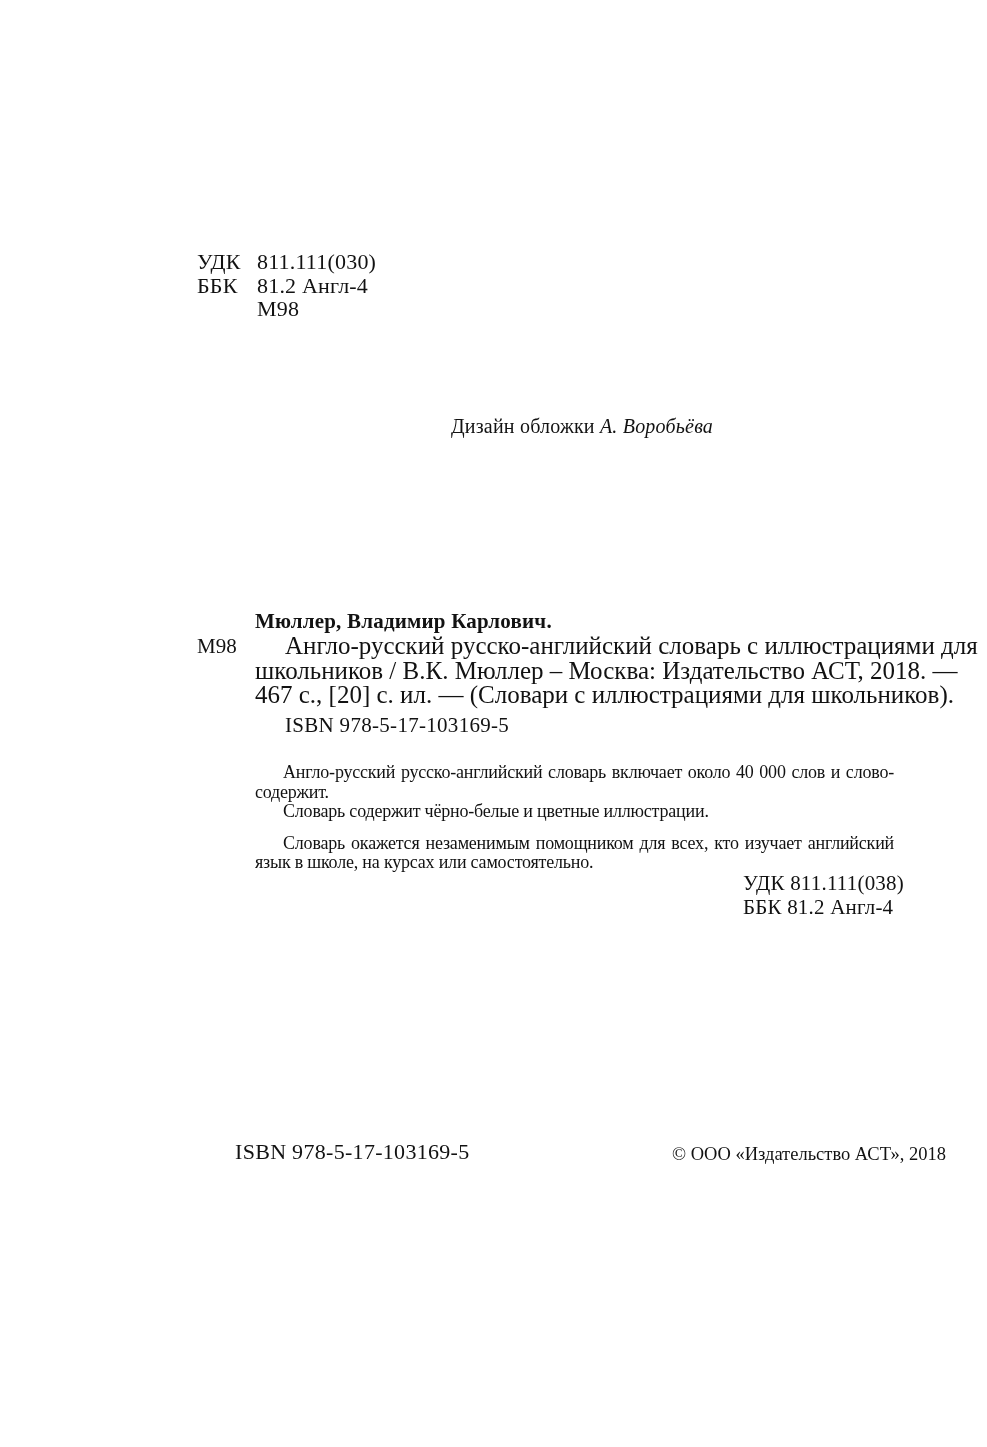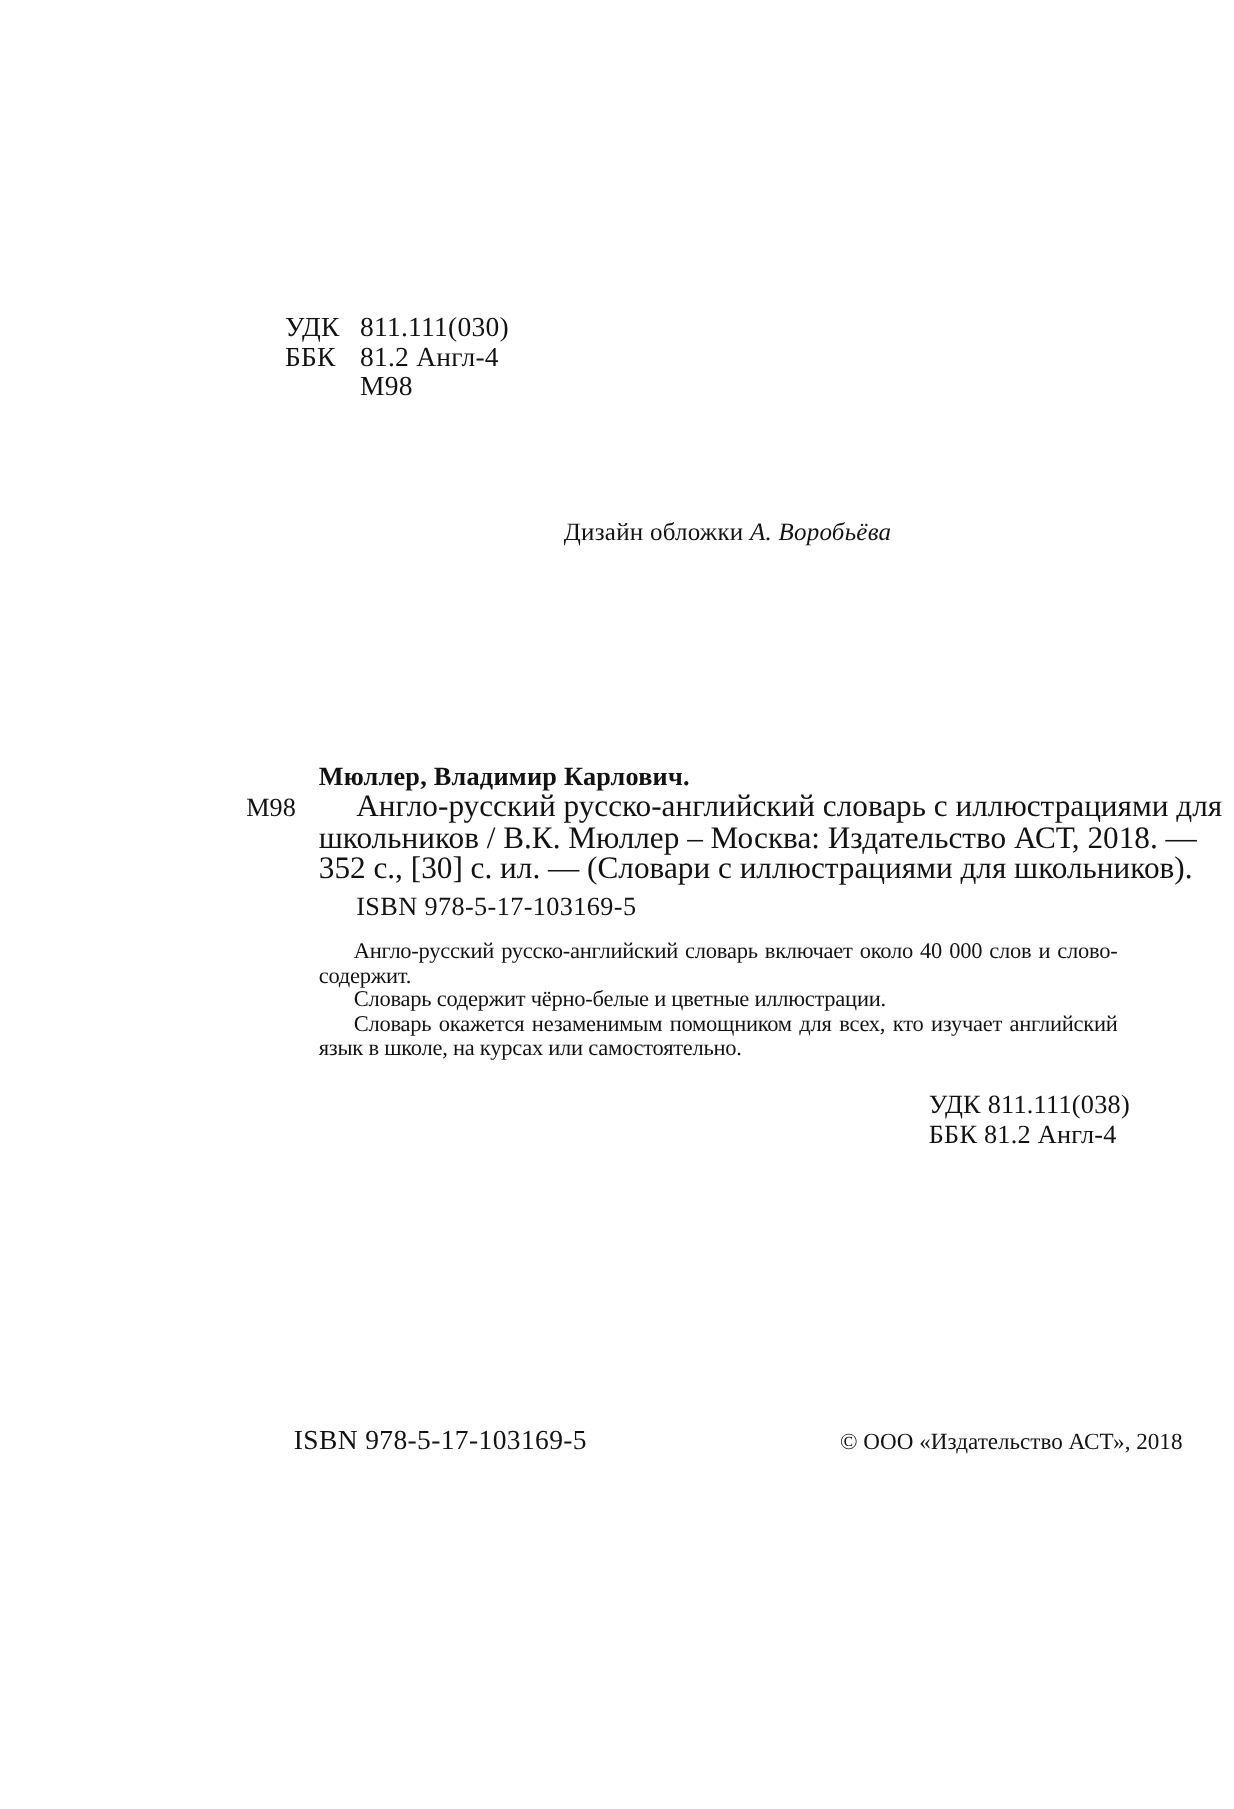--- a/index.html
+++ b/index.html
@@ -14,42 +14,42 @@
     background: #ffffff;
     font-family: "Liberation Serif", "DejaVu Serif", serif;
     color: #121212;
     overflow: hidden;
   }
   .abs { position: absolute; }
 
   
   .cls-top { left: 197px; top: 250px; }
   .cls-row { display: flex; font-size: 22px; line-height: 23.5px; letter-spacing: 0.2px; }
-  .cls-row .lbl { width: 60px; flex: 0 0 60px; margin-left: 31px; }
+  .cls-row .lbl { width: 60px; flex: 0 0 60px; }
 
   
   .design { left: 451px; top: 414px; font-size: 20px; line-height: 24px; letter-spacing: 0.2px; }
   .design .designer { font-style: italic; margin-left: 0.26em; text-align: right; }
 
   
   .author-heading {
     left: 255px; top: 609px;
     font-size: 21px; line-height: 25px;
     font-weight: bold; letter-spacing: 0.2px;
   }
   .margin-code { left: 197px; top: 634px; font-size: 21px; line-height: 24.7px; }
   .desc { left: 255px; top: 634px; width: 639px; font-size: 25px; line-height: 24.7px; }
   .jline { white-space: nowrap; text-align: justify; text-align-last: justify; }
   .indent30 { text-indent: 30px; }
   .biblio-isbn { left: 285px; top: 713px; font-size: 21px; line-height: 25px; letter-spacing: 0.3px; }
 
   
   .annotation { left: 255px; top: 751px; width: 639px; font-size: 18px; line-height: 19.6px; letter-spacing: -0.2px; }
   .aline { white-space: nowrap; }
-  .aline.just { text-align: justify; text-align-last: justify; }
+  .aline.just { text-align: justify; text-align-last: justify; margin-top: 12px; }
   .indent28 { text-indent: 28px; }
 
   
   .cls-bottom { left: 743px; top: 872px; font-size: 21px; line-height: 23.5px; font-weight: normal; letter-spacing: 0.2px; }
 
   
   .footer-isbn { left: 235px; top: 1139px; font-size: 22px; line-height: 25px; letter-spacing: 0.3px; }
   .footer-copyright { left: 672px; top: 1143px; font-size: 18.5px; line-height: 22px; }
 </style>
 </head>
@@ -76,21 +76,21 @@
     <span>Дизайн обложки</span><em class="designer">А. Воробьёва</em>
   </div>
 
   <div class="abs author-heading">Мюллер, Владимир Карлович.</div>
 
   <div class="abs margin-code">М98</div>
 
   <div class="abs desc">
     <div class="jline indent30">Англо-русский русско-английский словарь с иллюстрациями для</div>
     <div class="jline">школьников / В.К. Мюллер – Москва: Издательство АСТ, 2018. —</div>
-    <div class="jline">352 с., [30] с. ил. — (Словари с иллюстрациями для школьников).</div>
+    <div class="jline">467 с., [20] с. ил. — (Словари с иллюстрациями для школьников).</div>
   </div>
 
   <div class="abs biblio-isbn">ISBN 978-5-17-103169-5</div>
 
   <div class="abs annotation">
     <div class="aline just indent28">Англо-русский русско-английский словарь включает около 40 000 слов и слово-</div>
     <div class="aline">содержит.</div>
     <div class="aline indent28">Словарь содержит чёрно-белые и цветные иллюстрации.</div>
     <div class="aline just indent28">Словарь окажется незаменимым помощником для всех, кто изучает английский</div>
     <div class="aline">язык в школе, на курсах или самостоятельно.</div>

